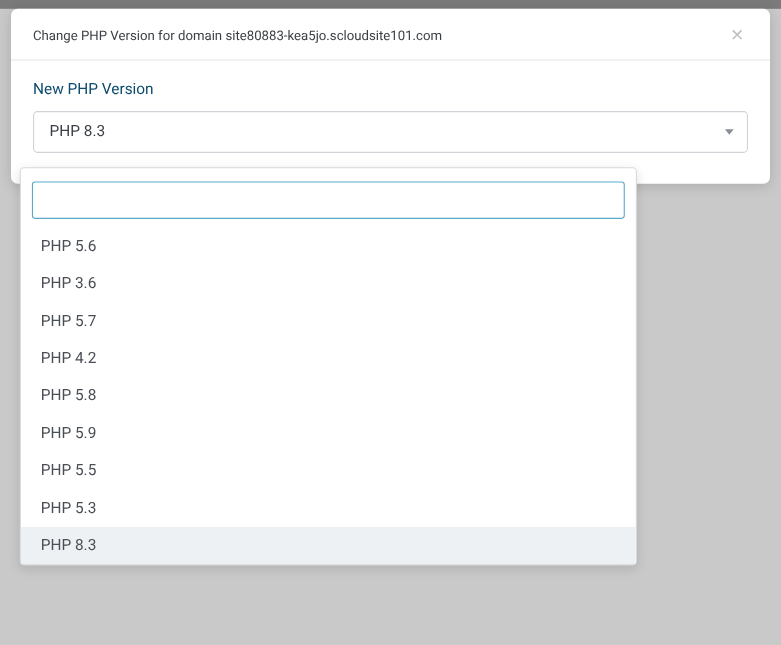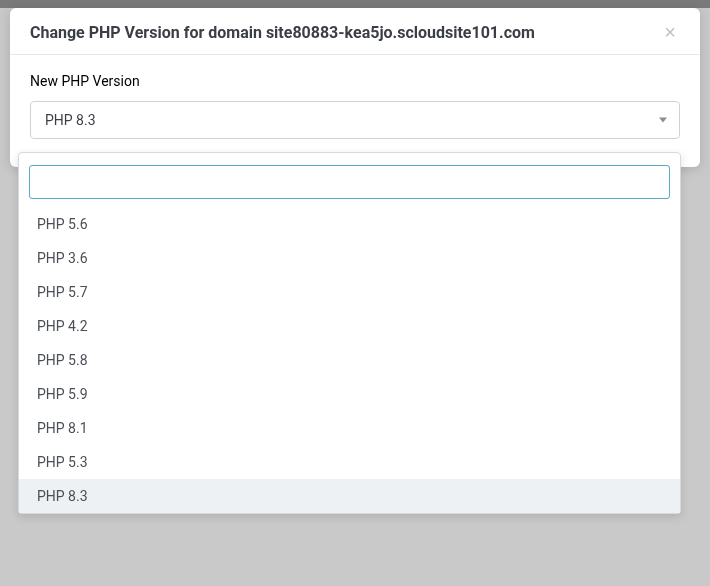--- a/index.html
+++ b/index.html
@@ -27,39 +27,39 @@
     box-shadow: 0 2px 12px rgba(0,0,0,0.15);
   }
   .modal-header {
     display: flex;
     align-items: center;
     justify-content: space-between;
     padding: 14px 20px 12px 20px;
     border-bottom: 1px solid #e8e8e8;
   }
   .modal-title {
-    font-size: 16px;
-    font-weight: 700;
+    font-size: 12px;
+    font-weight: 400;
     color: #3b3f45;
   }
   .close-btn {
     background: none;
     border: none;
     font-size: 20px;
     color: #bfbfbf;
     cursor: pointer;
     padding: 0 4px;
     line-height: 1;
   }
   .modal-body {
     padding: 18px 20px 28px 20px;
   }
   .field-label {
     font-size: 14px;
-    color: #000000;
+    color: #0c4a6e;
     margin-bottom: 12px;
   }
   .select-box {
     position: relative;
     width: 100%;
     border: 1px solid #cfd3d8;
     border-radius: 4px;
     background: #fff;
     padding: 10px 30px 10px 14px;
     font-size: 14px;
@@ -73,21 +73,21 @@
     transform: translateY(-50%);
     width: 0; height: 0;
     border-left: 4px solid transparent;
     border-right: 4px solid transparent;
     border-top: 5px solid #8a8f96;
   }
   .dropdown-panel {
     position: absolute;
     top: 152px;
     left: 18px;
-    width: 663px;
+    width: 561px;
     background: #fff;
     border: 1px solid #d6dade;
     border-radius: 4px;
     box-shadow: 0 3px 10px rgba(0,0,0,0.12);
     padding: 8px 0 0 0;
   }
   .search-wrap {
     padding: 4px 10px 8px 10px;
   }
   .search-input {
@@ -138,17 +138,17 @@
   <div class="search-wrap">
     <input class="search-input" type="text" value="" style="">
   </div>
   <div class="options">
     <div class="option">PHP 5.6</div>
     <div class="option">PHP 3.6</div>
     <div class="option">PHP 5.7</div>
     <div class="option">PHP 4.2</div>
     <div class="option">PHP 5.8</div>
     <div class="option">PHP 5.9</div>
-    <div class="option">PHP 8.1</div>
+    <div class="option">PHP 5.5</div>
     <div class="option">PHP 5.3</div>
     <div class="option highlighted">PHP 8.3</div>
   </div>
 </div>
 
 </body></html>

